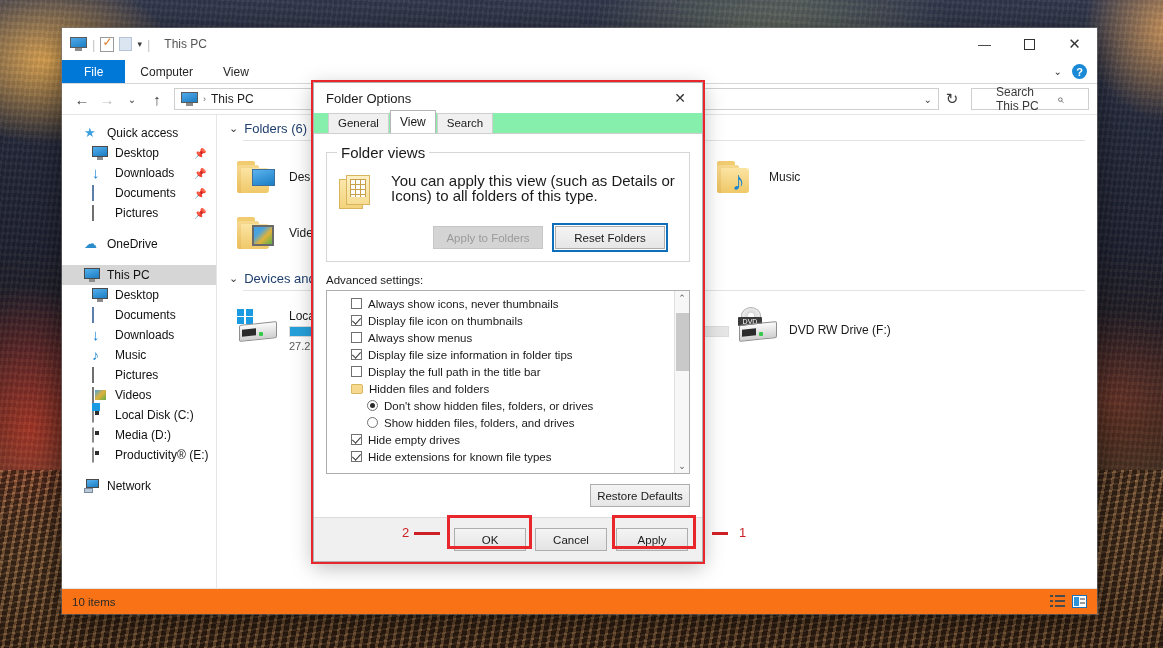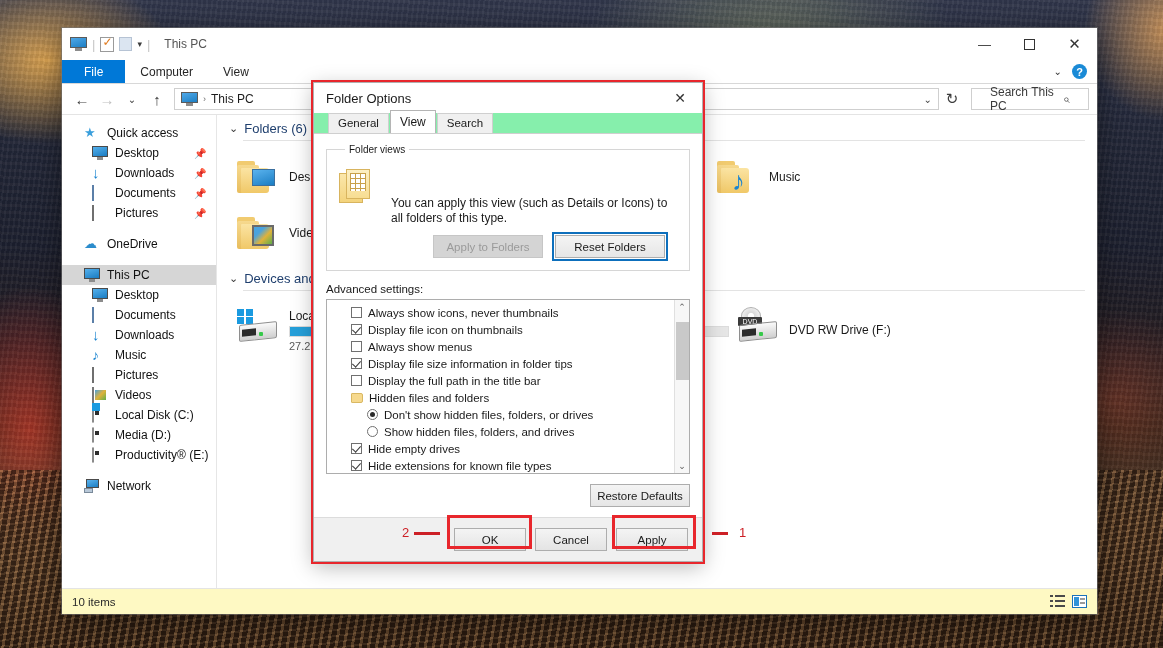--- a/index.html
+++ b/index.html
@@ -75,21 +75,21 @@
     font-size:15px; color:#3d3d3d; }
   .navbtn.dim { color:#c0c0c0; }
   .navbtn.small { font-size:10px; }
   .addr-field { flex:1; height:22px; border:1px solid #cfcfcf; background:#fff; display:flex;
     align-items:center; padding:0 6px; gap:5px; margin-left:4px; }
   .addr-field .crumb { font-size:12px; color:#1c1c1c; }
   .addr-field .arrow { font-size:9px; color:#6a6a6a; }
   .addr-tools { margin-left:auto; display:flex; align-items:center; gap:8px; }
   .addr-tools .chev { font-size:10px; color:#444; }
   .searchbox { width:118px; height:22px; border:1px solid #cfcfcf; display:flex; align-items:center;
-    padding:0 18px; margin-left:6px; }
+    padding:0 24px; margin-left:6px; }
   .searchbox span { font-size:12px; color:#3a3a3a; }
   .searchbox .mag { margin-left:auto; font-size:12px; color:#444; transform:scaleX(-1); }
 
   .body-area { flex:1; display:flex; border-top:1px solid #e4e4e4; min-height:0; }
   .sidebar { width:155px; background:#fff; border-right:1px solid #e6e6e6; padding-top:8px;
     overflow:hidden; }
   .snode { height:20px; display:flex; align-items:center; gap:7px; padding-left:22px; font-size:12px;
     color:#111; }
   .snode.indent { padding-left:30px; }
   .snode.selected { background:#d6d6d6; }
@@ -154,21 +154,21 @@
     background:#2b2b2b; transform:skewY(-6deg); }
   .drive-ico .led { position:absolute; left:22px; top:17px; width:4px; height:4px;
     background:#36c94a; border-radius:1px; }
   .drive-info { display:flex; flex-direction:column; gap:3px; }
   .drive-name { font-size:12px; color:#1a1a1a; }
   .bar { width:190px; height:11px; background:#e6e6e6; border:1px solid #dcdcdc; }
   .bar > i { display:block; height:100%; background:#26a0da; }
   .drive-free { font-size:11px; color:#5a5a5a; }
 
   .statusbar { height:26px; border-top:1px solid #e4e4e4; display:flex; align-items:center;
-    padding:0 10px; background:#fef9c3; }
+    padding:0 10px; background:#f97316; }
   .status-text { font-size:11.5px; color:#2a2a2a; }
   .view-btns { margin-left:auto; display:flex; gap:7px; align-items:center; }
   .vb-details { width:15px; height:13px;
     background:
       linear-gradient(to right,#4a4a4a 0 3px,transparent 3px 5px,#4a4a4a 5px 15px) 0 0/15px 2px no-repeat,
       linear-gradient(to right,#4a4a4a 0 3px,transparent 3px 5px,#4a4a4a 5px 15px) 0 5px/15px 2px no-repeat,
       linear-gradient(to right,#4a4a4a 0 3px,transparent 3px 5px,#4a4a4a 5px 15px) 0 10px/15px 2px no-repeat; }
   .vb-tiles { width:15px; height:13px; border:1.5px solid #1a72ba; position:relative; background:#fff; }
   .vb-tiles:after { content:""; position:absolute; left:1px; top:1px; width:5px; height:9px;
     background:#2f93d8; }
@@ -188,33 +188,33 @@
   .dlg-close { margin-left:auto; width:36px; height:28px; display:flex; align-items:center;
     justify-content:center; font-size:14px; color:#333; }
   .dlg-tabs { display:flex; align-items:flex-end; padding-left:14px; height:20px; background:#86efac; }
   .dtab { font-size:11.5px; color:#1a1a1a; padding:2px 9px 2px; border:1px solid #cfcfcf;
     border-bottom:none; background:#f0f0f0; margin-right:1px; line-height:15px; }
   .dtab.active { background:#fff; padding:4px 9px 3px; font-size:12px; border-color:#b5b5b5; }
   .dlg-body { flex:1; background:#fff; border-top:1px solid #cfcfcf; padding:10px 12px 0; min-height:0;
     display:flex; flex-direction:column; }
 
   fieldset.group { border:1px solid #d6d6d6; padding:8px 10px 12px; margin-bottom:12px; }
-  fieldset.group legend { font-size:10px; color:#1a1a1a; padding:0 4px;margin-left:8px; }
+  fieldset.group legend { font-size:15px; color:#1a1a1a; padding:0 4px; }
   .fv-row { display:flex; gap:12px; }
   .fv-icon { width:42px; height:44px; position:relative; flex:0 0 42px; margin-top:4px; }
   .fv-icon .b1 { position:absolute; left:2px; top:6px; width:24px; height:30px;
     background:linear-gradient(to bottom,#fbe7ab,#f3d37c); border:1px solid #d8b45e; }
   .fv-icon .b2 { position:absolute; left:9px; top:2px; width:24px; height:30px;
     background:linear-gradient(to bottom,#fdf0c4,#f7dd92); border:1px solid #d8b45e; }
   .fv-icon .grid { position:absolute; left:13px; top:6px; width:16px; height:18px;
     background:
       repeating-linear-gradient(to right, #c8a04a 0 1px, transparent 1px 5px),
       repeating-linear-gradient(to bottom, #c8a04a 0 1px, transparent 1px 5px),
       #fff; }
-  .fv-text { font-size:12px; color:#1a1a1a; line-height:15px; padding-top:4px;margin-top:29px; }
+  .fv-text { font-size:15px; color:#1a1a1a; line-height:15px; padding-top:4px; }
   .fv-buttons { display:flex; gap:12px; margin-top:9px; padding-left:96px; }
   .btn { height:23px; min-width:110px; border:1px solid #adadad;
     background:linear-gradient(to bottom,#f4f4f4,#e6e6e6); font-size:11.5px; color:#1a1a1a;
     display:flex; align-items:center; justify-content:center; }
   .btn.disabled { color:#9a9a9a; background:#d4d4d4; border-color:#c6c6c6; }
   .btn.focused { outline:2px solid #0d6fbc; outline-offset:1px; }
 
   .adv-label { font-size:11.5px; color:#1a1a1a; margin-bottom:4px; }
   .adv-list { flex:1; border:1px solid #adadad; background:#fff; display:flex; min-height:0;
     overflow:hidden; }

